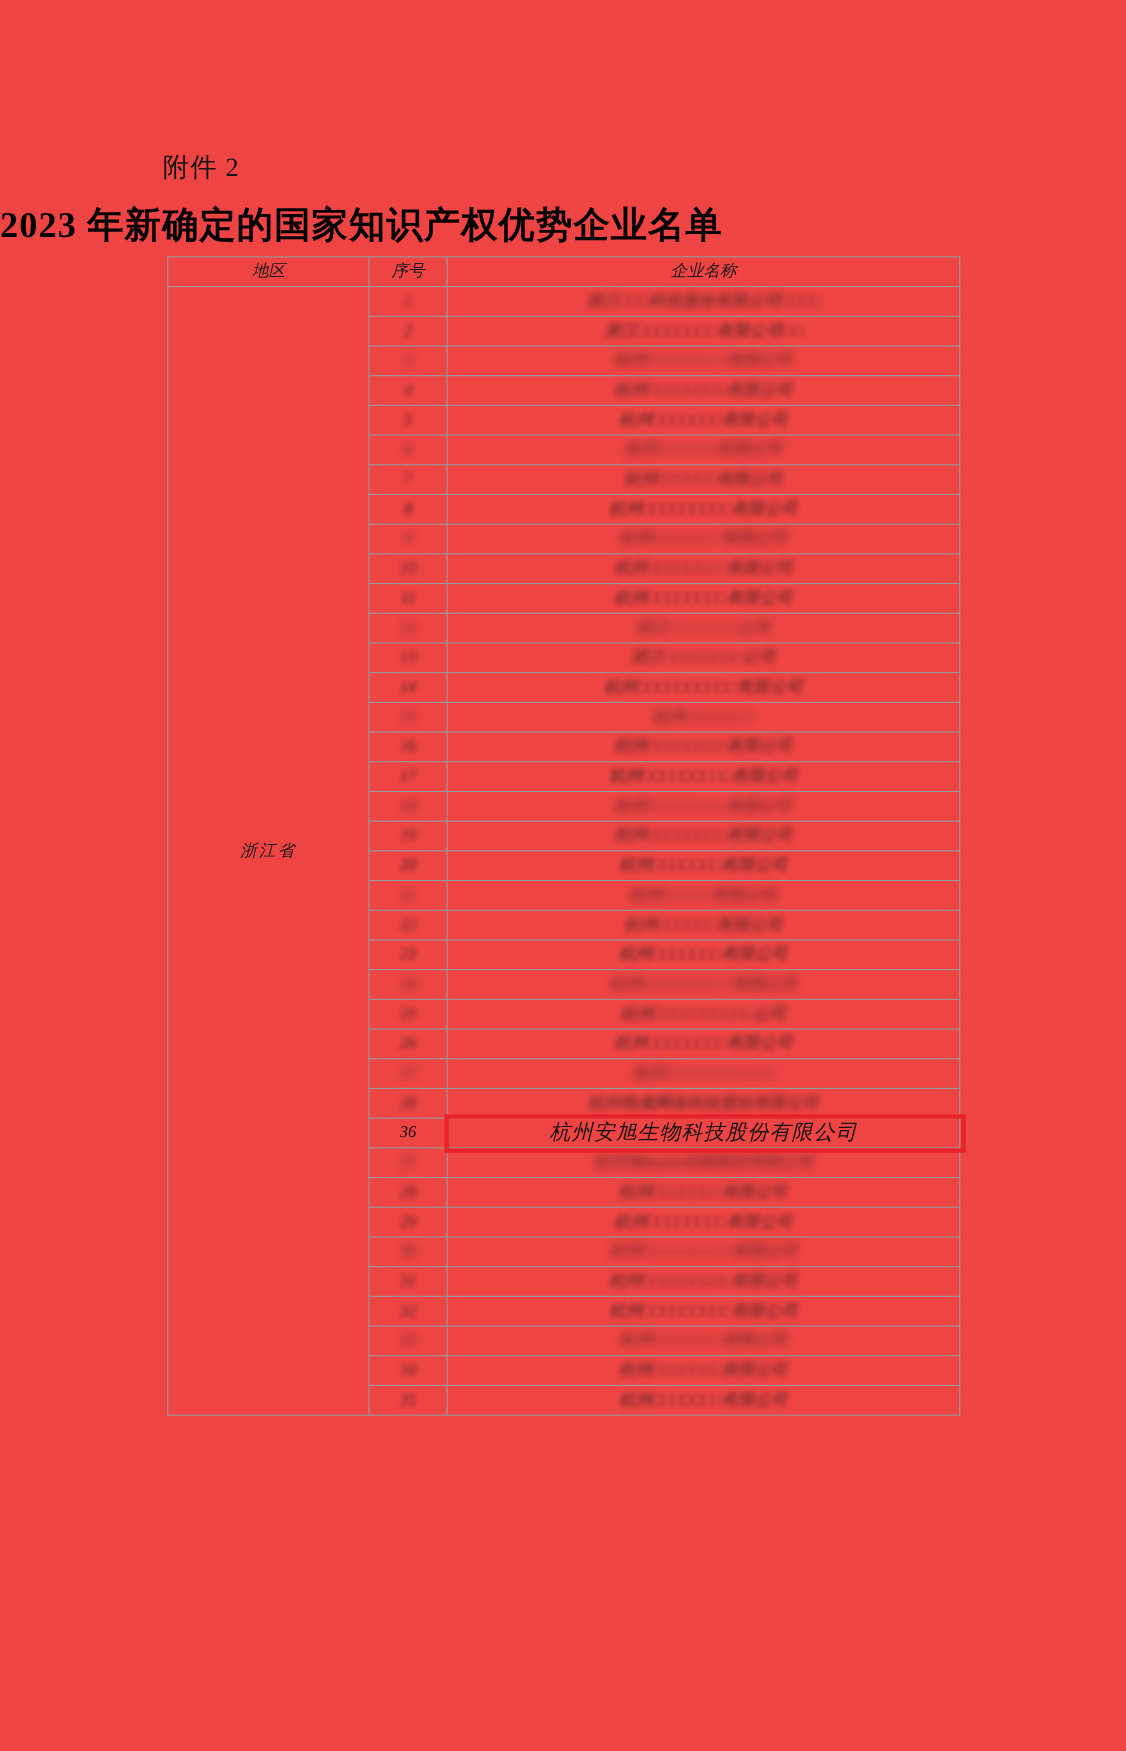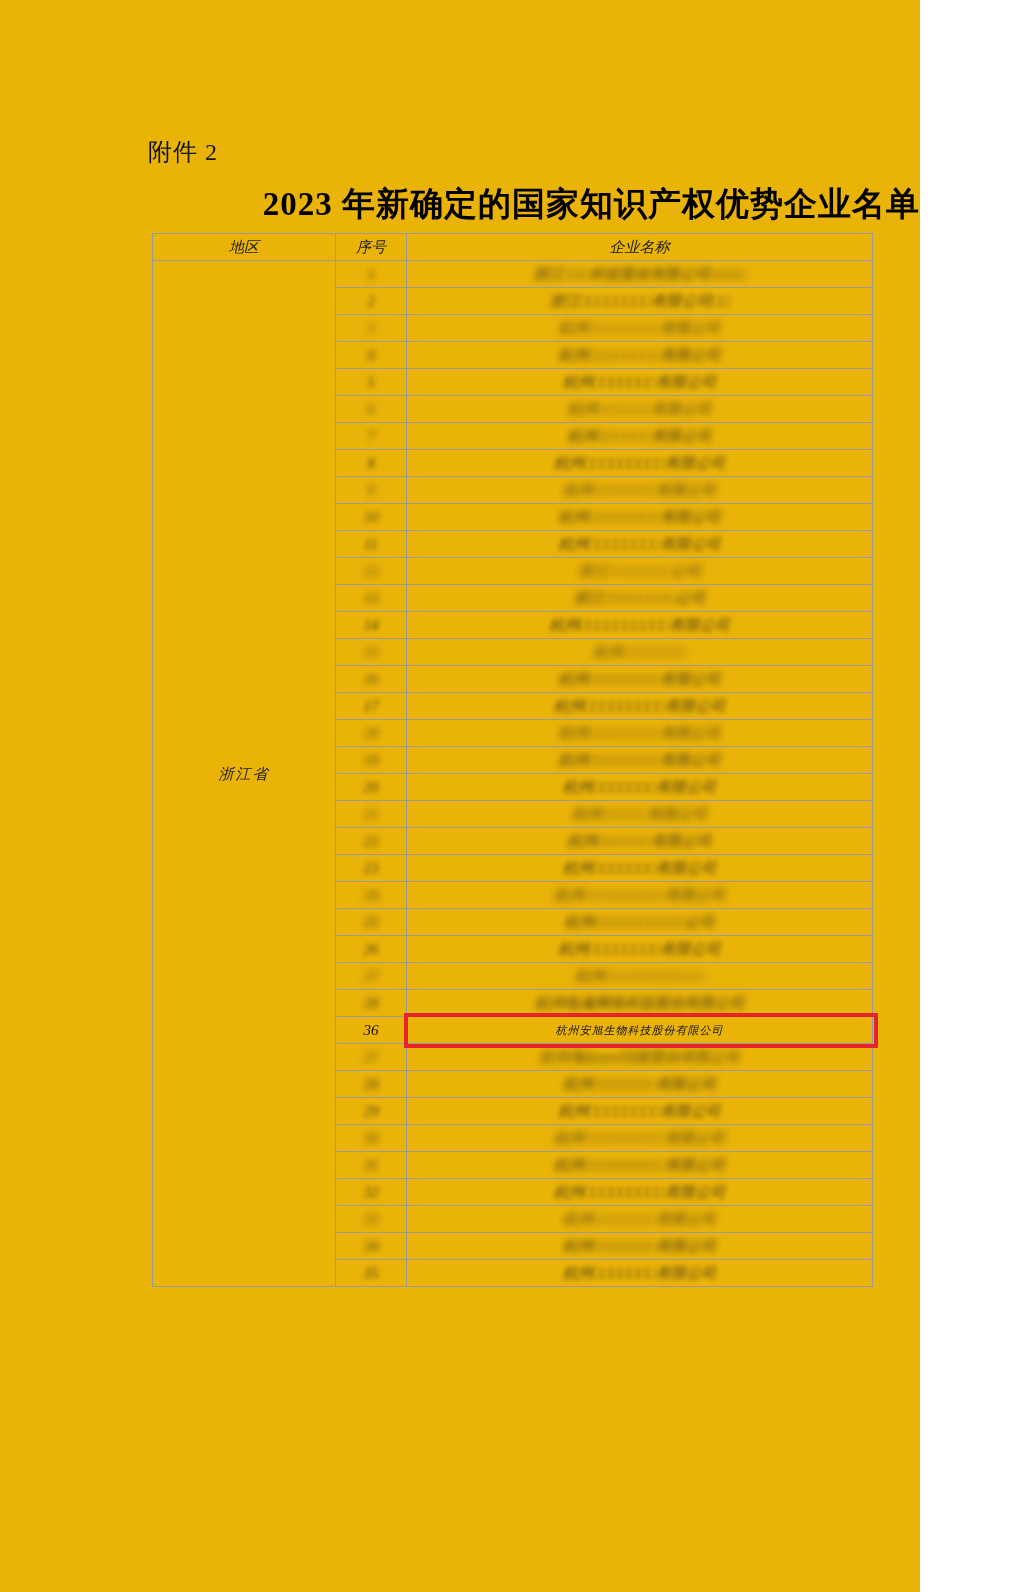--- a/index.html
+++ b/index.html
@@ -10,38 +10,38 @@
   body {
     width: 1024px;
     height: 1592px;
     font-family: "Liberation Serif", "DejaVu Serif", serif;
     color: #1a1a1a;
     position: relative;
     overflow: hidden;
   }
   .page {
     position: relative;
-    width: 920px;
+    width: 1024px;
     height: 1592px;
-    background: #eab308;
+    background: #ef4444;
   }
   .attachment-label {
     position: absolute;
     left: 148px;
     top: 136px;
     font-size: 24px;
     letter-spacing: 1px;
     color: #141414;
   }
   .doc-title {
     position: absolute;
     left: 0;
     right: 0;
     top: 182px;
-    text-align: right;
+    text-align: left;
     font-size: 33px;
     font-weight: bold;
     letter-spacing: 1px;
     color: #000;
     font-family: "Liberation Serif", "DejaVu Serif", serif;
   }
   .table-wrap {
     position: absolute;
     left: 152px;
     top: 233px;
@@ -93,21 +93,21 @@
     filter: blur(3.8px);
     color: #7a7a7a;
     opacity: 0.72;
   }
   tr.highlight-row td {
     color: #111;
     filter: none;
     opacity: 1;
   }
   tr.highlight-row .name-cell {
-    font-size: 11px;
+    font-size: 19px;
     letter-spacing: 1px;
     margin-top: 23px;
   }
   .highlight-box {
     position: absolute;
     border: 4px solid #e8232a;
     pointer-events: none;
     box-sizing: border-box;
   }
 </style>

